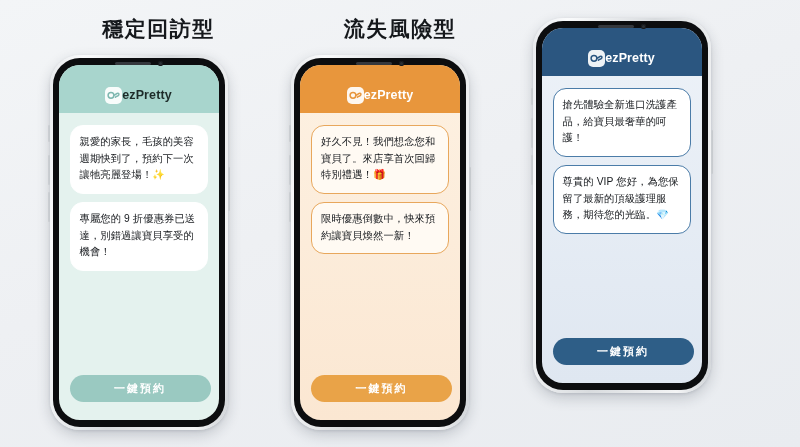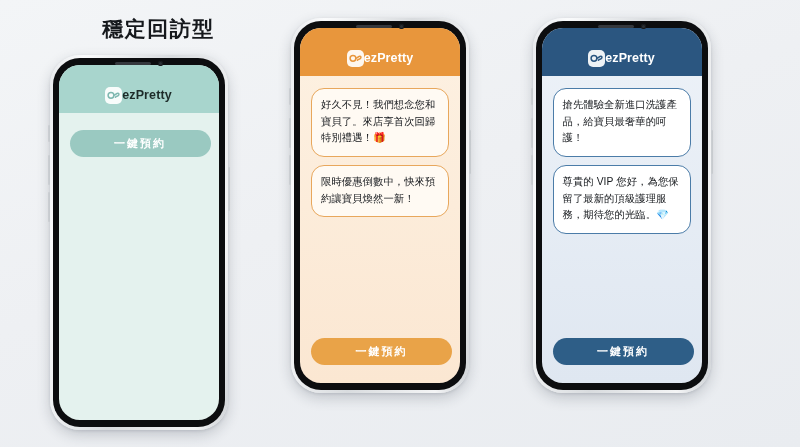--- a/index.html
+++ b/index.html
@@ -240,31 +240,36 @@
           <div class="app-header">
             <span class="logo-tile">
               <svg width="13" height="9" viewBox="0 0 13 9" fill="none">
                 <circle cx="4" cy="4.3" r="2.9" stroke-width="1.5"></circle>
                 <path d="M6.6 4.3 C8.4 4.3 9.4 2.2 10.8 2.2 C12 2.2 12.3 3.6 11.4 4.6 C10.6 5.5 9.3 5.1 8.4 6.2" stroke-width="1.5" stroke-linecap="round"></path>
               </svg>
             </span>
             <span class="brand">ezPretty</span>
           </div>
 
+          <div class="chat-body">
+            <div class="bubble">親愛的家長，毛孩的美容週期快到了，預約下一次讓牠亮麗登場！✨</div>
+            <div class="bubble">專屬您的 9 折優惠券已送達，別錯過讓寶貝享受的機會！</div>
+          </div>
 
           <div class="cta-wrap">
             <button class="cta">一鍵預約</button>
           </div>
 
         </div>
       </div>
     </div>
   </div>
 
   <div class="panel t-orange">
+    <div class="panel-title">流失風險型</div>
 
     <div class="phone">
       <span class="btn-side btn-mute"></span>
       <span class="btn-side btn-volup"></span>
       <span class="btn-side btn-voldn"></span>
       <span class="btn-side btn-power"></span>
 
       <div class="phone-bezel">
         <div class="notch">
           <span class="speaker"></span>

